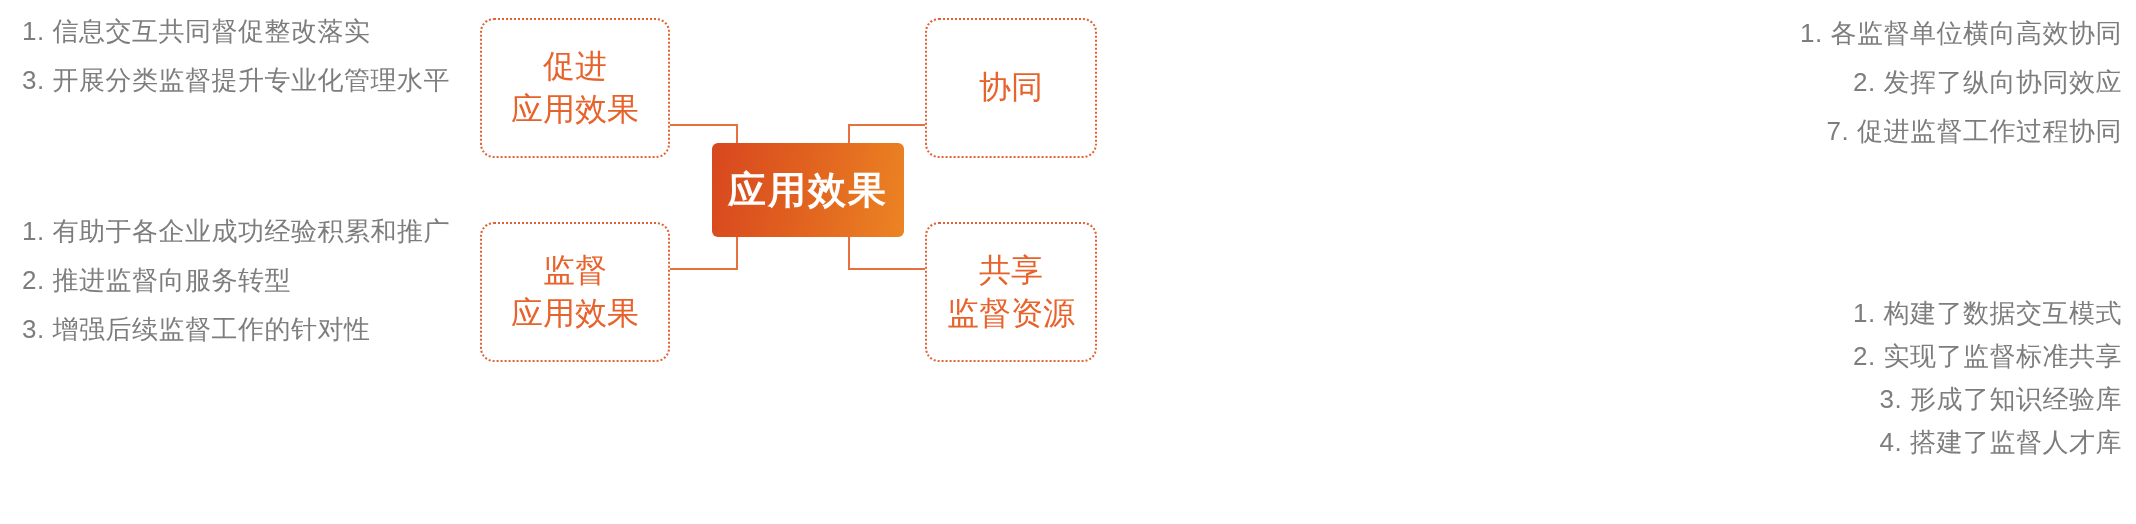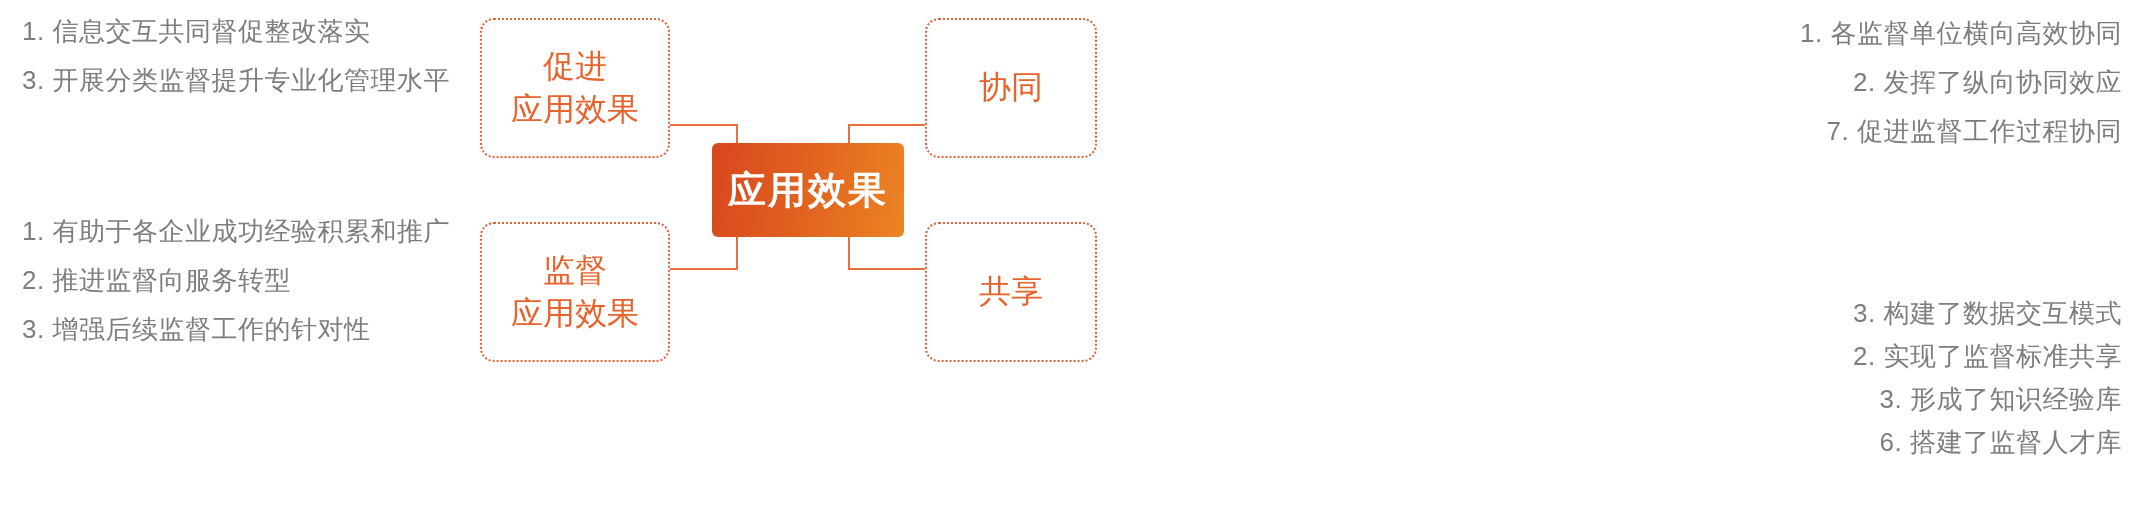--- a/index.html
+++ b/index.html
@@ -142,41 +142,42 @@
     <div class="line">3. 增强后续监督工作的针对性</div>
   </div>
 
   <div class="text-block tb-right" id="text-top-right">
     <div class="line">1. 各监督单位横向高效协同</div>
     <div class="line">2. 发挥了纵向协同效应</div>
     <div class="line">7. 促进监督工作过程协同</div>
   </div>
 
   <div class="text-block tb-right" id="text-bottom-right">
-    <div class="line">3. 构建了数据交互模式</div>
+    <div class="line">1. 构建了数据交互模式</div>
     <div class="line">2. 实现了监督标准共享</div>
     <div class="line">3. 形成了知识经验库</div>
-    <div class="line">6. 搭建了监督人才库</div>
+    <div class="line">4. 搭建了监督人才库</div>
   </div>
 
   <div class="dotted-box" id="box-top-left">
     <div class="bl">促进</div>
     <div class="bl">应用效果</div>
   </div>
 
   <div class="dotted-box" id="box-top-right">
     <div class="bl">协同</div>
   </div>
 
   <div class="dotted-box" id="box-bottom-left">
     <div class="bl">监督</div>
     <div class="bl">应用效果</div>
   </div>
 
   <div class="dotted-box" id="box-bottom-right">
     <div class="bl">共享</div>
+    <div class="bl">监督资源</div>
   </div>
 
   <div id="center-node">
     <span class="center-label">应用效果</span>
   </div>
 
 </div>
 
 </body></html>

